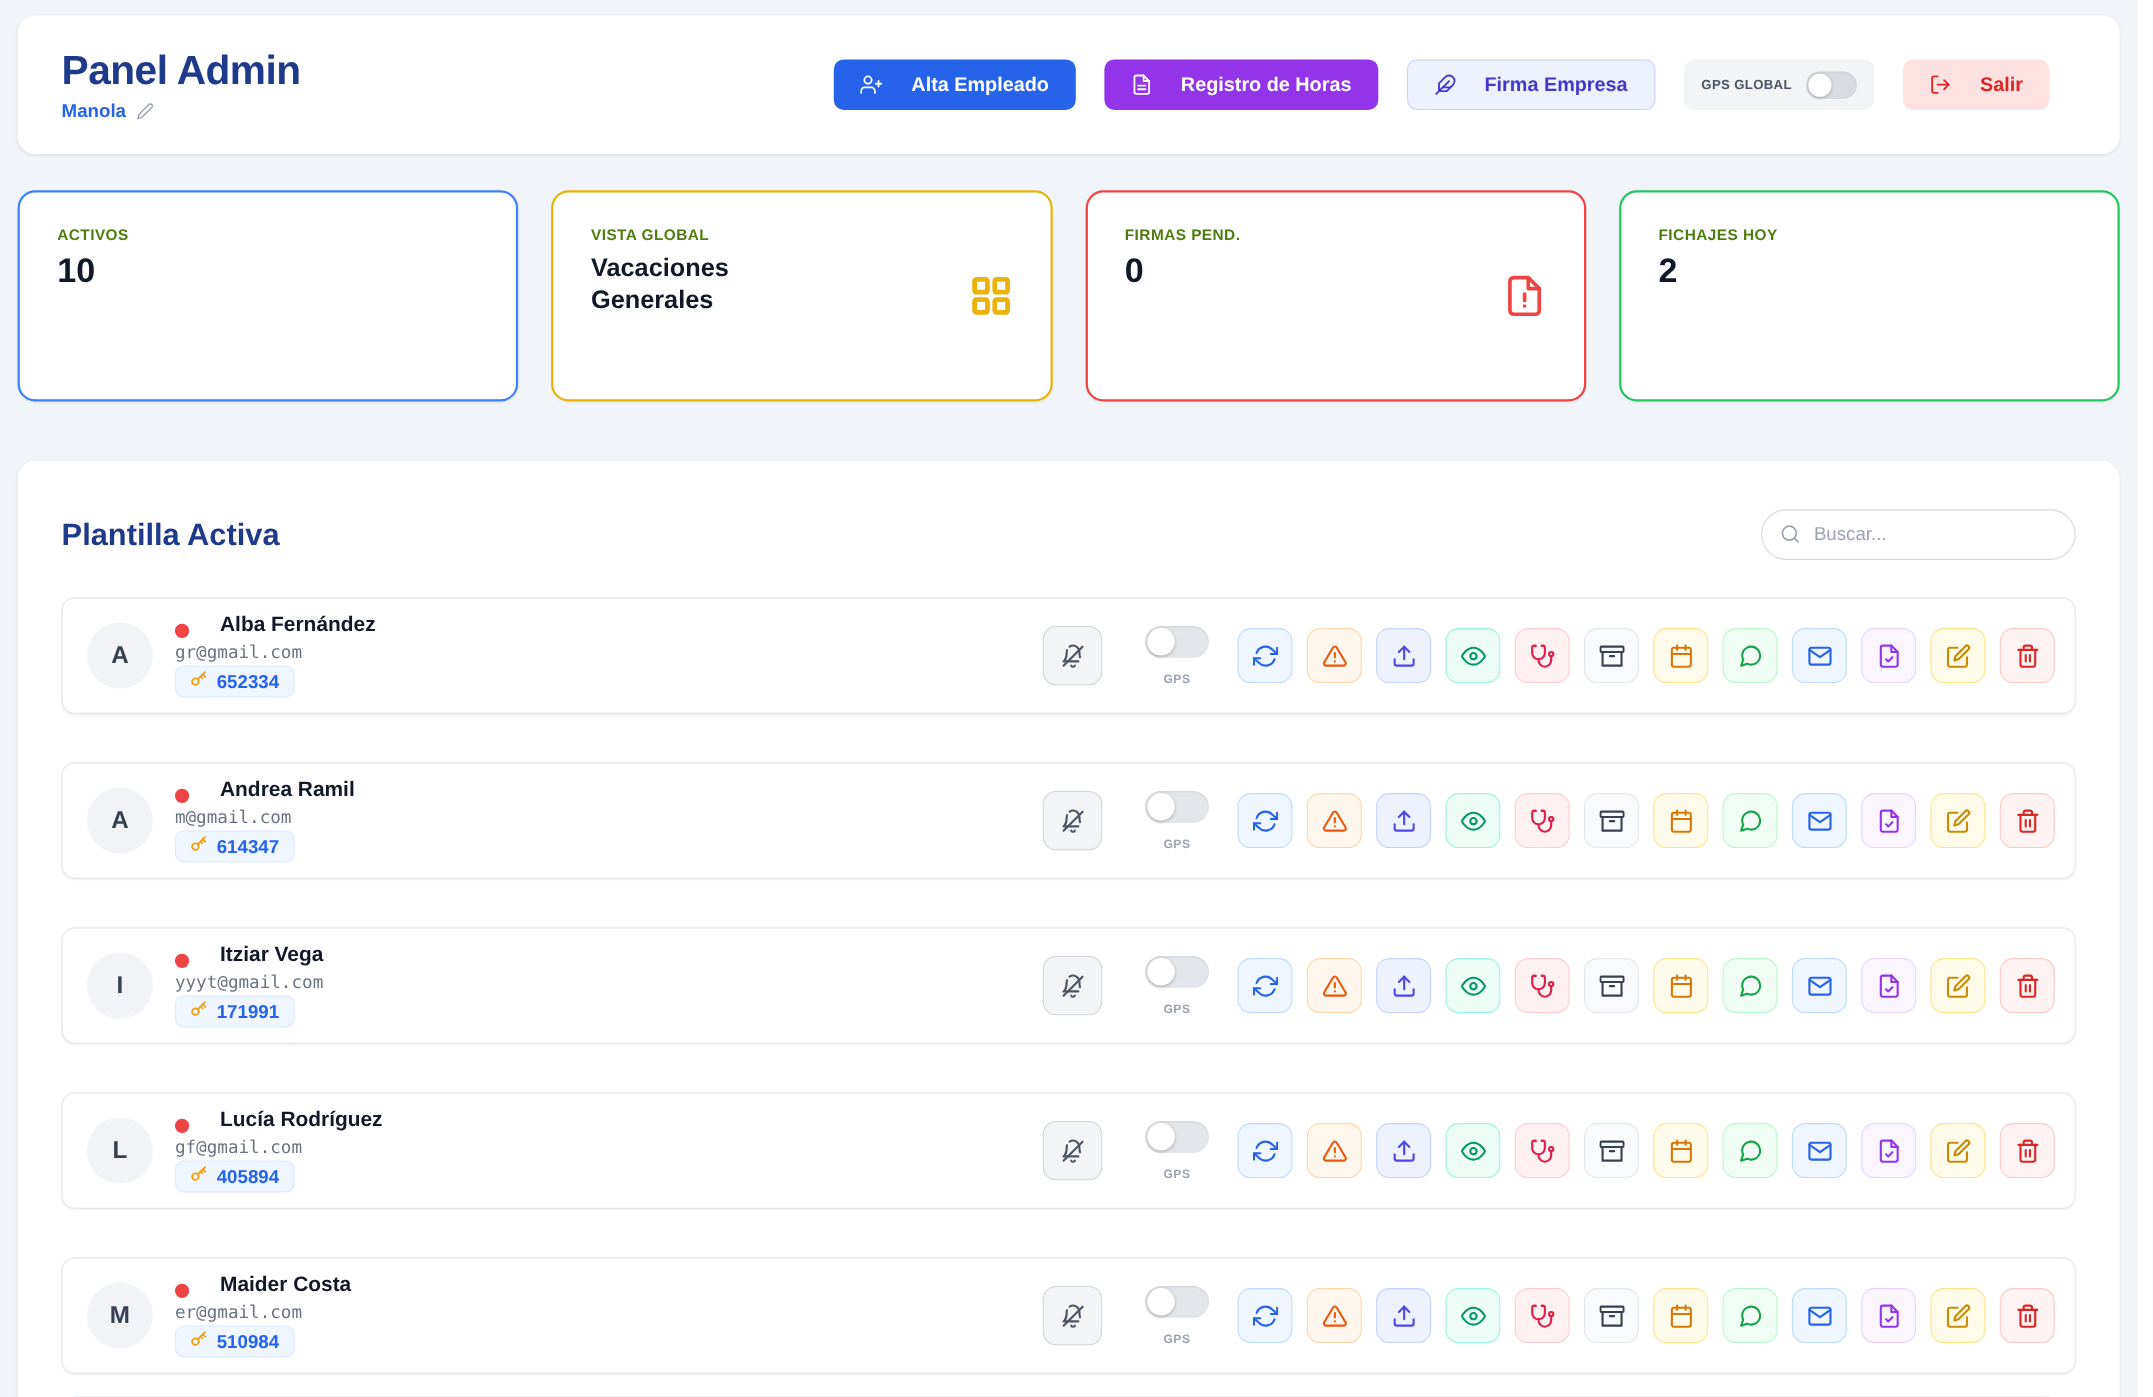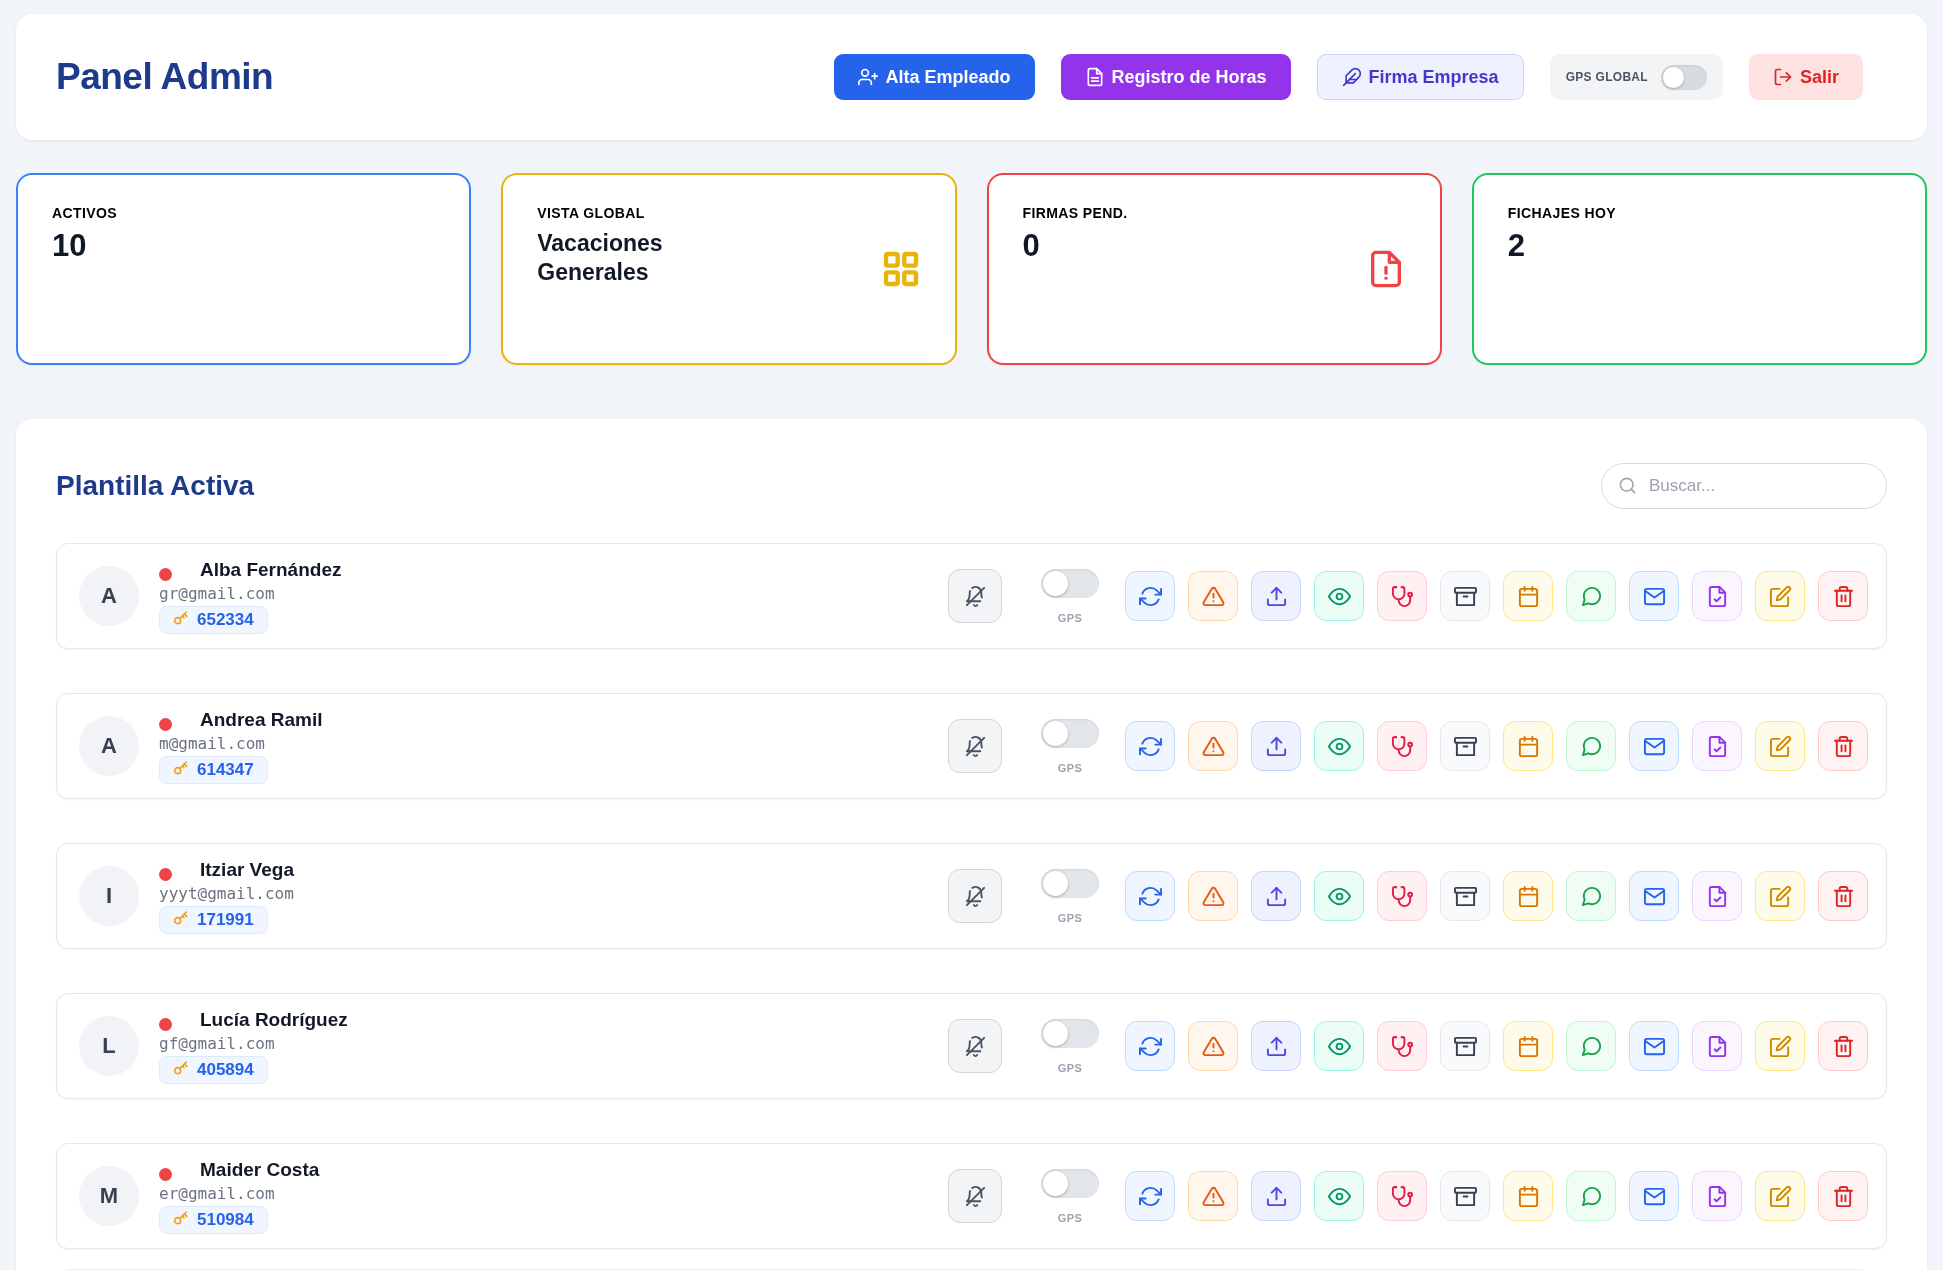--- a/index.html
+++ b/index.html
@@ -16,21 +16,21 @@
     background:#fff; border-radius:16px; box-shadow:0 1px 3px rgba(16,24,40,.07);
     padding:26px 64px 26px 40px; display:flex; align-items:center; height:126px;
   }
   .title-block { display:flex; flex-direction:column; gap:6px; flex:1 1 auto; }
   .app-title { font-size:37px; font-weight:800; color:#1e3a8a; letter-spacing:-.5px; }
   .company-line { display:flex; align-items:center; gap:9px; }
   .company-name { font-size:17px; font-weight:800; color:#2563eb; }
   .company-line svg { width:16px; height:16px; color:#9ca3af; }
   .hbtns { display:flex; align-items:center; gap:26px; }
   .btn {
-    display:inline-flex; align-items:center; gap:7px; font-weight:800; font-size:18px;
+    display:inline-flex; align-items:center; gap:26px; font-weight:800; font-size:18px;
     border-radius:9px; padding:0 24px; height:46px; border:none; cursor:pointer;
     font-family:inherit; white-space:nowrap;
   }
   .btn svg { width:20px; height:20px; }
   .btn-blue   { background:#2563eb; color:#fff; }
   .btn-purple { background:#9333ea; color:#fff; }
   .btn-indigo { background:#eef2ff; color:#4338ca; border:1px solid #c7d2fe; }
   .btn-salir  { background:#fee2e2; color:#dc2626; }
   .gps-global {
     display:flex; align-items:center; gap:13px; background:#f3f4f6;
@@ -49,21 +49,21 @@
   .toggle.md::after { width:25px; height:25px; left:2px; top:2px; }
 
   
   .stats { display:flex; gap:30px; margin-top:33px; }
   .stat-card {
     flex:1 1 0; background:#fff; border:2px solid #ccc; border-radius:16px;
     height:192px; padding:30px 34px; display:flex; align-items:flex-start;
     box-shadow:0 1px 2px rgba(16,24,40,.05);
   }
   .stat-left { display:flex; flex-direction:column; gap:8px; }
-  .stat-label { font-size:14px; font-weight:800; color:#000000; letter-spacing:.4px; }
+  .stat-label { font-size:14px; font-weight:800; color:#4d7c0f; letter-spacing:.4px; }
   .stat-value { font-size:31px; font-weight:800; color:#111827; line-height:1.1; }
   .stat-value.text { font-size:23px; line-height:1.25; max-width:175px; }
   .stat-icon { margin-left:auto; align-self:center; display:flex; }
   .stat-icon svg { width:40px; height:40px; }
 
   
   .panel {
     background:#fff; border-radius:16px; box-shadow:0 1px 3px rgba(16,24,40,.07);
     margin-top:54px; padding:44px 40px 10px 40px;
   }
@@ -121,20 +121,28 @@
   svg.ic { fill:none; stroke:currentColor; stroke-width:2; stroke-linecap:round; stroke-linejoin:round; }
 </style>
 </head>
 <body>
 
 <div class="page">
 
   <div class="header-card">
     <div class="title-block">
       <div class="app-title">Panel Admin</div>
+      <div class="company-line">
+        <span class="company-name">Manola</span>
+        <span id="slot-pencil">
+            <svg class="ic" viewBox="0 0 24 24" style="display: block;">
+              <path d="M17 3a2.828 2.828 0 1 1 4 4L7.5 20.5 2 22l1.5-5.5L17 3z"></path>
+            </svg>
+          </span>
+      </div>
     </div>
     <div class="hbtns">
       <button class="btn btn-blue">
         <span id="slot-userplus">
             <svg class="ic" viewBox="0 0 24 24" style="display: block;">
               <path d="M16 21v-2a4 4 0 0 0-4-4H5a4 4 0 0 0-4 4v2"></path>
               <circle cx="8.5" cy="7" r="4"></circle>
               <line x1="20" y1="8" x2="20" y2="14"></line>
               <line x1="23" y1="11" x2="17" y2="11"></line>
             </svg>

